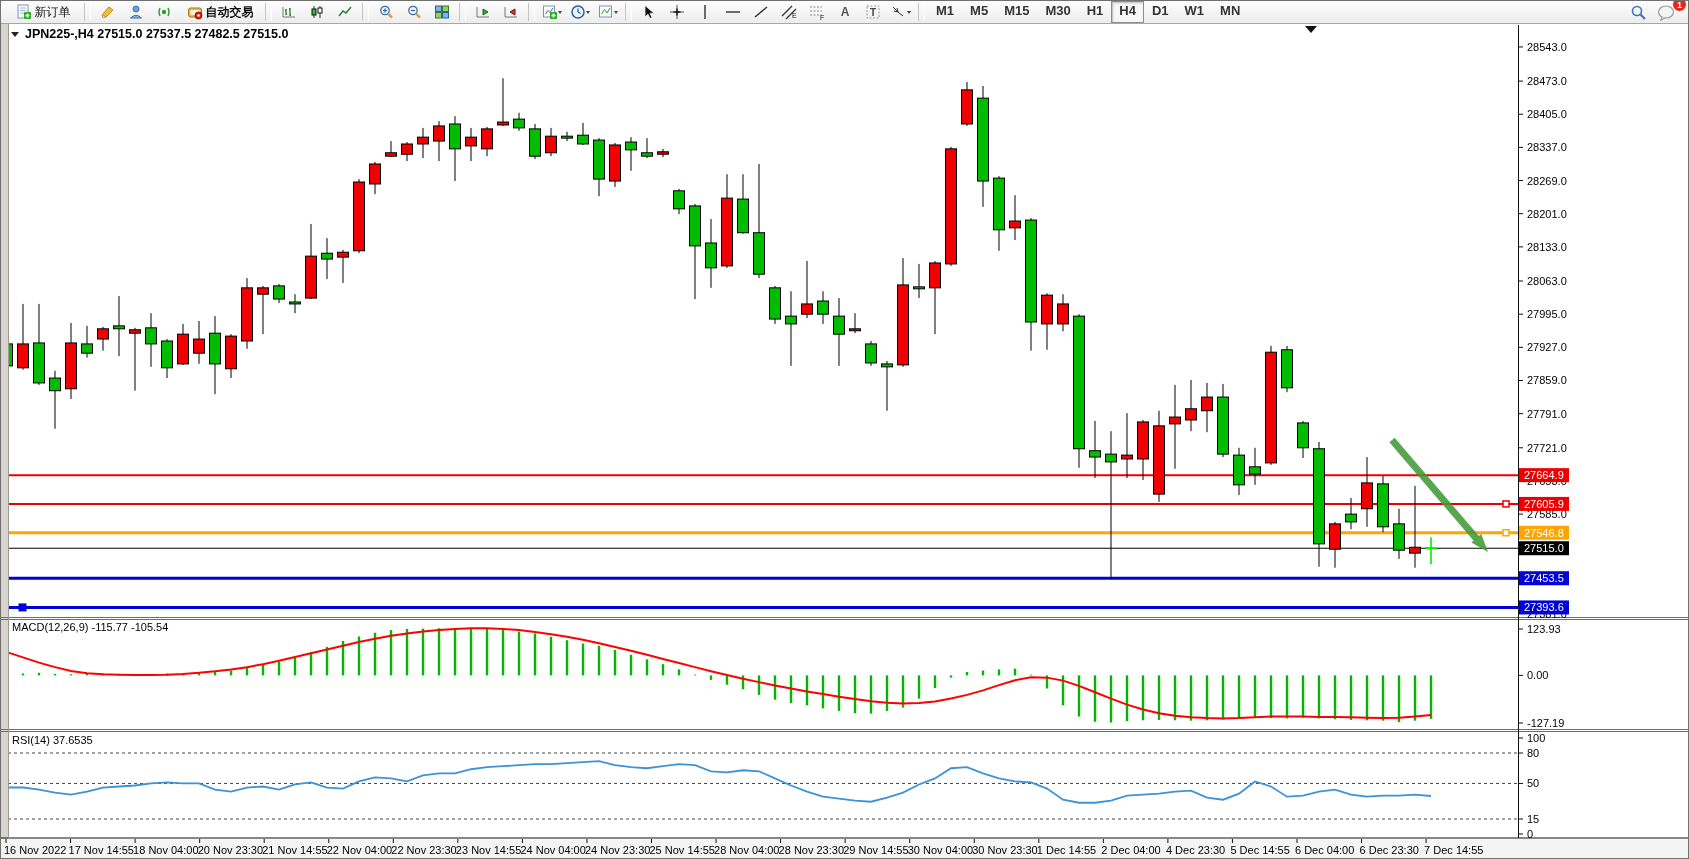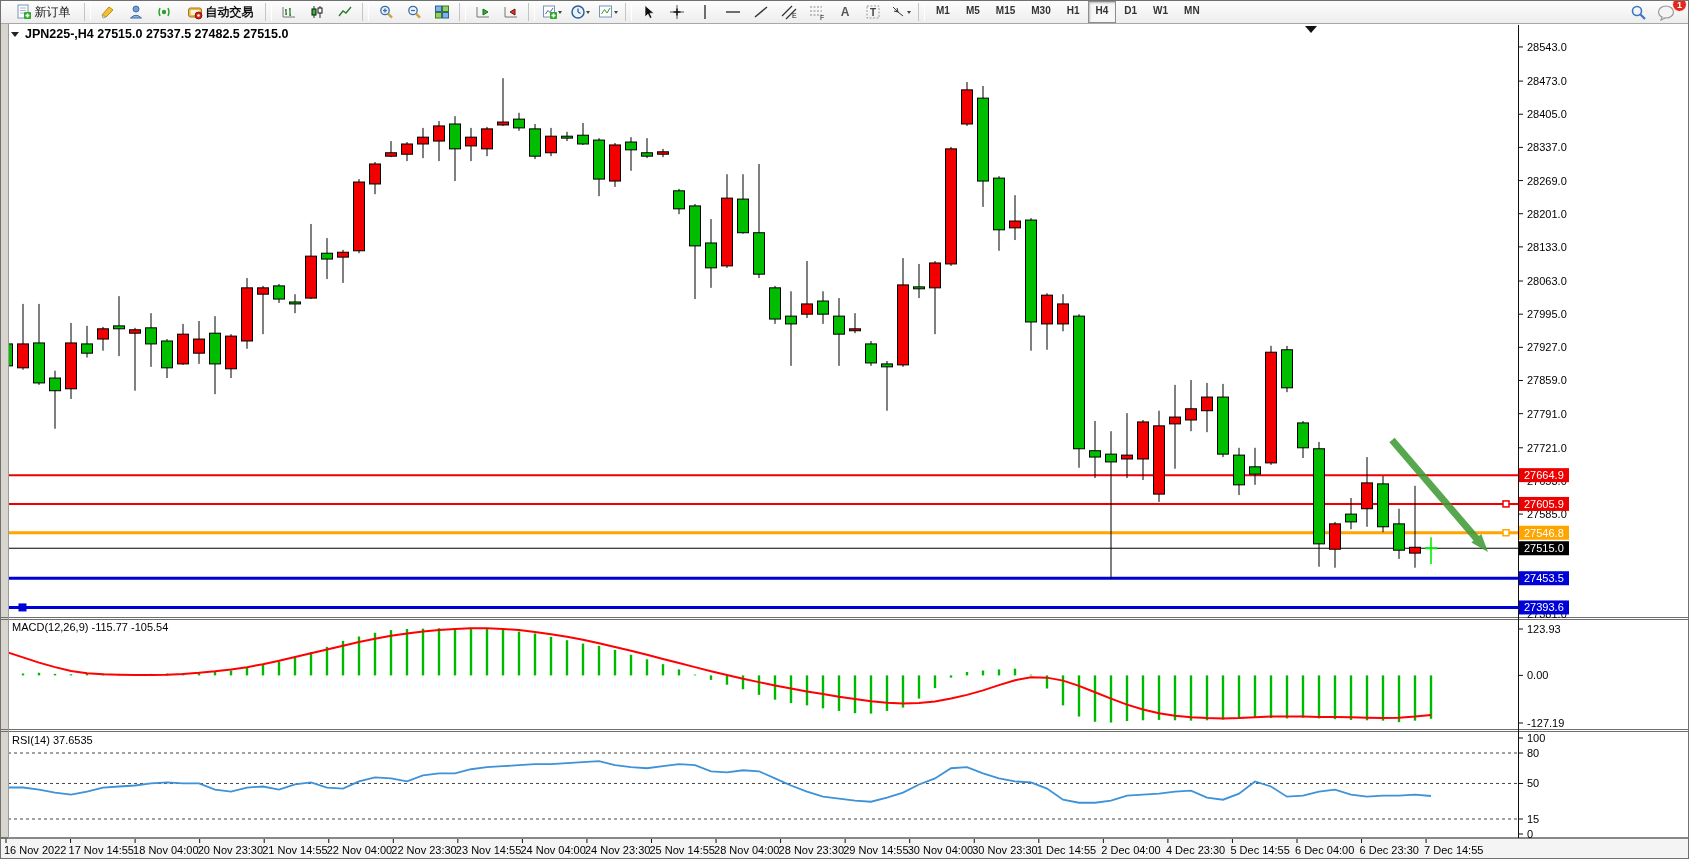--- a/index.html
+++ b/index.html
@@ -8,21 +8,21 @@
   
   #toolbar{position:absolute;left:0;top:0;width:1689px;height:23px;
      background:linear-gradient(#fdfdfd,#ededed);border-bottom:1px solid #a8a8a8;
      display:flex;align-items:center;padding:0 4px;box-sizing:border-box;z-index:50;}
   .tb-group{display:flex;align-items:center;height:22px;}
   .tb-sep{width:5px;height:18px;margin:0 3px;border-left:1px solid #c4c4c4;border-right:1px solid #fff;}
   .tbtn{display:flex;align-items:center;justify-content:center;min-width:22px;height:20px;
      border:1px solid transparent;border-radius:2px;cursor:default;font-size:11px;color:#222;padding:0 2px;}
   .tbtn svg{display:block;}
   .tb-label{font-size:12px;color:#111;margin-left:3px;white-space:nowrap;}
-  .tf-btn{font-size:10px;font-weight:bold;color:#333;padding:2px 7px;border:1px solid transparent;height:16px;line-height:14px;}
+  .tf-btn{font-size:13px;font-weight:bold;color:#333;padding:2px 7px;border:1px solid transparent;height:16px;line-height:14px;}
   .tf-btn.active{background:#f7f7f7;border:1px solid #8e8e8e;box-shadow:inset 1px 1px 2px rgba(0,0,0,.25);}
   .tb-right{margin-left:auto;display:flex;align-items:center;}
   .chat-wrap{position:relative;margin-right:6px;}
   .chat-badge{position:absolute;top:-4px;right:-7px;background:#e8251d;color:#fff;font-size:9px;font-weight:bold;
      border-radius:50%;width:13px;height:13px;display:flex;align-items:center;justify-content:center;border:1px solid #fff;}
   
   #canvas{position:absolute;left:0;top:0;z-index:1;}
   text{font-family:"Liberation Sans",sans-serif;}
 </style>
 </head>

